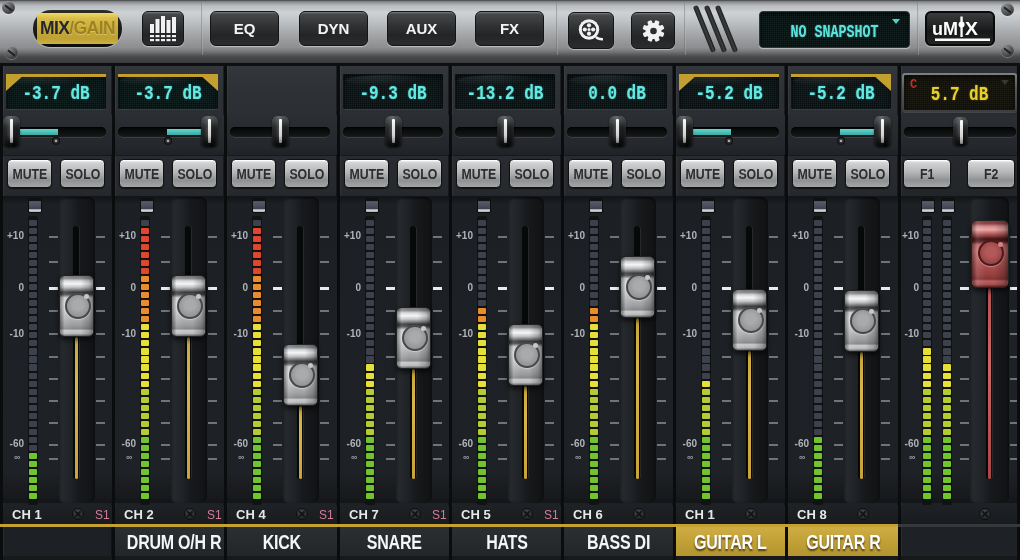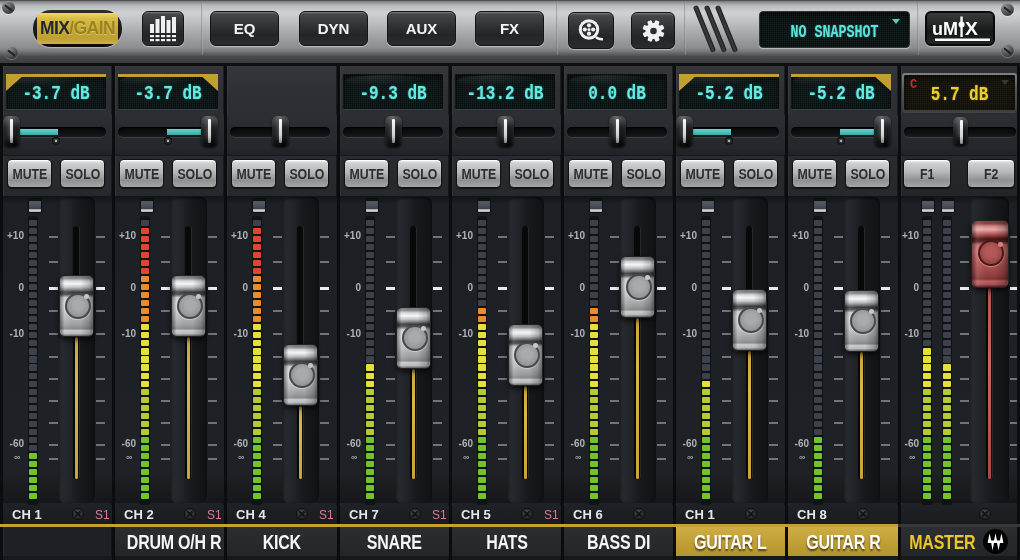--- a/index.html
+++ b/index.html
@@ -984,31 +984,20 @@
       <div class="ab fh red" style="left:69.5px;width:38px;height:68px;top:24px">
         <div class="ab hshade"></div>
         <div class="ab knob" style="left:6px;top:19px"></div>
         <div class="ab kdot" style="left:26px;top:21px"></div>
       </div>
     </div>
     <div class="ab chrow">
       <div class="ab cic" style="left:78px"></div>
     </div>
     <div class="ab goldline" style="background:#3a3d40"></div>
-    <div class="ab namerow">
-      <div class="ab" style="left:0;top:0;width:82px;text-align:center;color:#ecc52f"><span class="t">MASTER</span></div>
-      <svg class="ab" style="left:82px;top:2px" width="25" height="25" viewBox="0 0 25 25">
-        <circle cx="12.5" cy="12.5" r="12.5" fill="#030303"></circle>
-        <polygon points="6.6,4.3 8.6,13.9 4.6,13.9" fill="#fff"></polygon>
-        <polygon points="12.5,4.3 14.5,13.9 10.5,13.9" fill="#fff"></polygon>
-        <polygon points="18.4,4.3 20.4,13.9 16.4,13.9" fill="#fff"></polygon>
-        <polygon points="7.7,11.4 11.5,11.4 9.6,21.6" fill="#fff"></polygon>
-        <polygon points="13.6,11.4 17.4,11.4 15.5,21.6" fill="#fff"></polygon>
-      </svg>
-    </div>
     <div class="ab botstrip"></div>
   </div>
 <div class="ab sep" style="left:0px;width:3px"></div>
 <div class="ab sep" style="left:112px;width:3px"></div>
 <div class="ab sep" style="left:224px;width:3px"></div>
 <div class="ab sep" style="left:337px;width:3px"></div>
 <div class="ab sep" style="left:449px;width:3px"></div>
 <div class="ab sep" style="left:561px;width:3px"></div>
 <div class="ab sep" style="left:673px;width:3px"></div>
 <div class="ab sep" style="left:785px;width:3px"></div>

